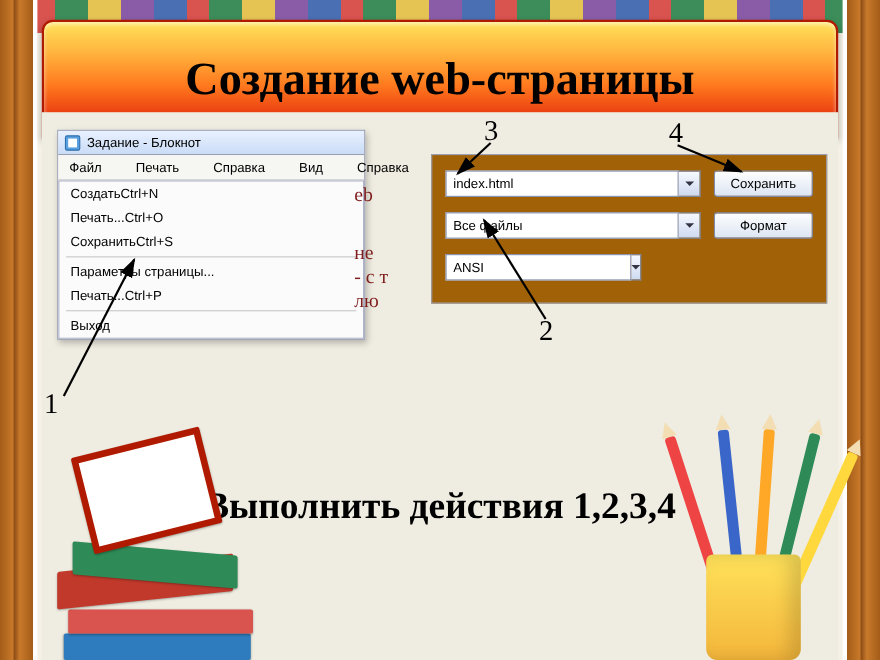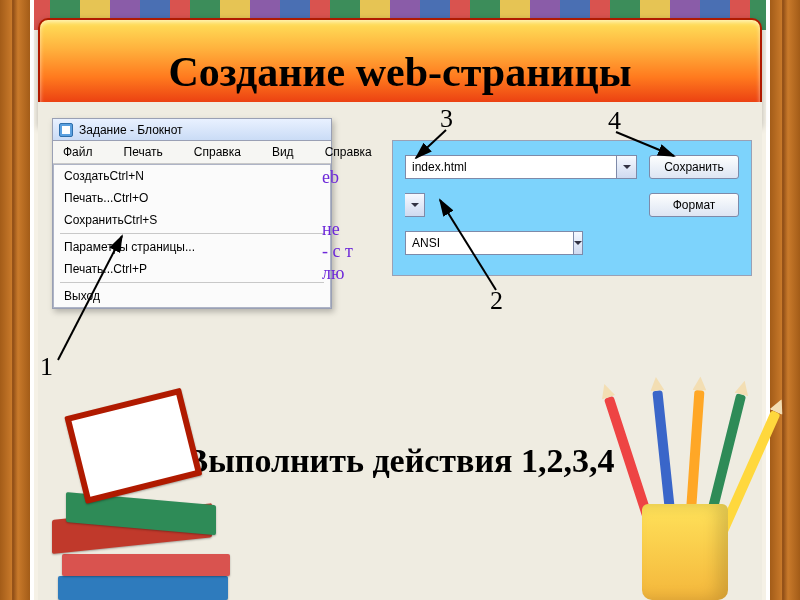--- a/index.html
+++ b/index.html
@@ -49,24 +49,24 @@
     height: 22px; display:flex; align-items:center; gap:6px; padding:0 6px;
     border-bottom:1px solid #9aa0b4; }
   .np-icon { width:14px; height:14px; background:#5aa0e0; border:1px solid #2f6fab; border-radius:2px; position:relative; }
   .np-icon:before { content:""; position:absolute; inset:2px; background:#fff; }
   .np-menu { display:flex; gap:19px; background:#f6f6f3; padding:2px 4px; border-bottom:1px solid #c8c8c8; }
   .np-menu span { padding:2px 6px; cursor:default; }
   .file-dd { border:1px solid #aeb4c6; background:#fbfbfb; margin:0; }
   .file-dd .row { display:flex; padding:4px 10px; }
   .file-dd .row.hi { background:#dfe6f6; }
   .file-dd .sep { height:1px; background:#c8c8c8; margin:2px 6px; }
-  .body-frag { position:absolute; left:284px; top:64px; font-family:"Times New Roman",serif; font-size:18px; color:#6d28d9; line-height:22px; }
+  .body-frag { position:absolute; left:284px; top:64px; font-family:"Times New Roman",serif; font-size:18px; color:#7f1d1d; line-height:22px; }
   
   .dlg { position:absolute; top:38px; left:354px; width:360px; height:136px;
-    background:#7dd3fc; border:1px solid #9aa0b4; padding:14px 12px 10px 12px;
+    background:#a16207; border:1px solid #9aa0b4; padding:14px 12px 10px 12px;
     display:grid; grid-template-columns: 1fr 90px; grid-template-rows: repeat(3,30px); gap:8px 12px;
     font-size:12px;
   }
   .combo { display:flex; width:100%; }
   .combo input { flex:1; border:1px solid #7e8aa9; background:#fff; height:24px; padding:0 6px; font-size:12px; }
   .combo .btn-dd { width:20px; height:24px; border:1px solid #7e8aa9; border-left:none;
     background:linear-gradient(180deg,#f6f9ff,#cfdaf0); display:flex; align-items:center; justify-content:center; }
   .combo .btn-dd:after { content:""; border:4px solid transparent; border-top-color:#334; margin-top:3px; }
   .dlg-btn { height:24px; border:1px solid #7e8aa9; border-radius:3px;
     background:linear-gradient(180deg,#fdfefe,#dde5f3); font-size:12px;
@@ -162,20 +162,21 @@
     </div>
 
     <div class="dlg">
       <div class="combo">
         <input value="index.html" style="">
         <div class="btn-dd"></div>
       </div>
       <div class="dlg-btn">Сохранить</div>
 
       <div class="combo">
+        <input value="Все файлы" style="">
         <div class="btn-dd"></div>
       </div>
       <div class="dlg-btn">Формат</div>
 
       <div class="combo" style="width:120px">
         <input value="ANSI" style="">
         <div class="btn-dd"></div>
       </div>
       <div></div>
     </div>

